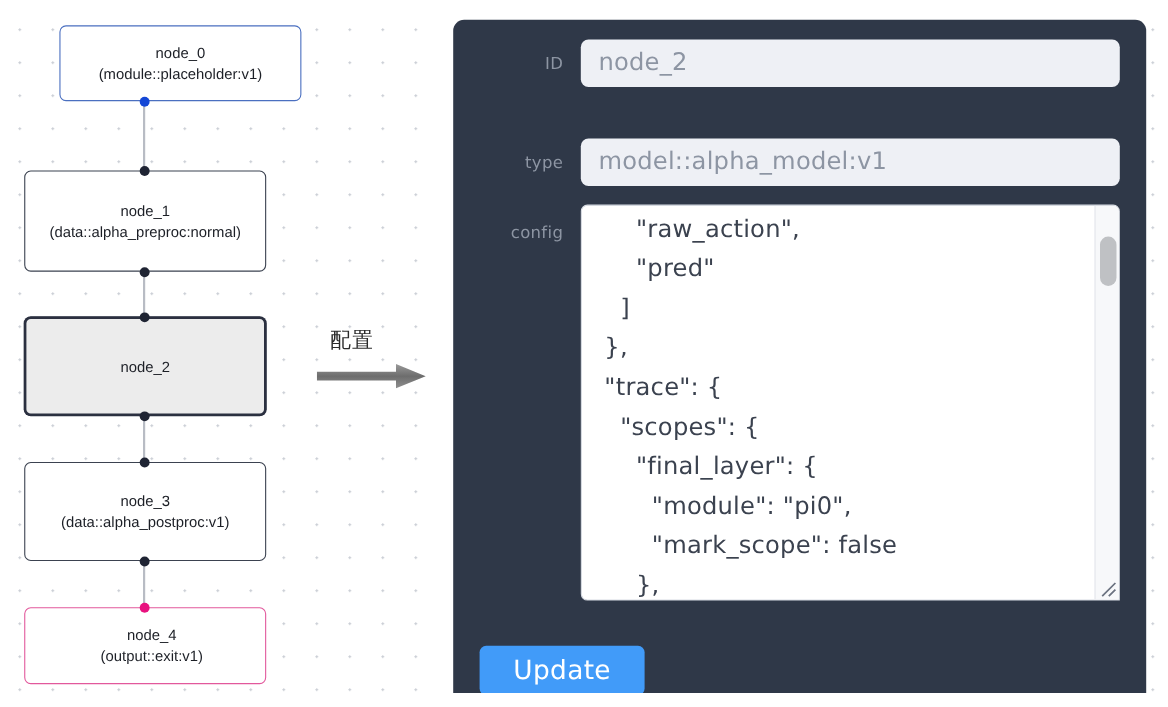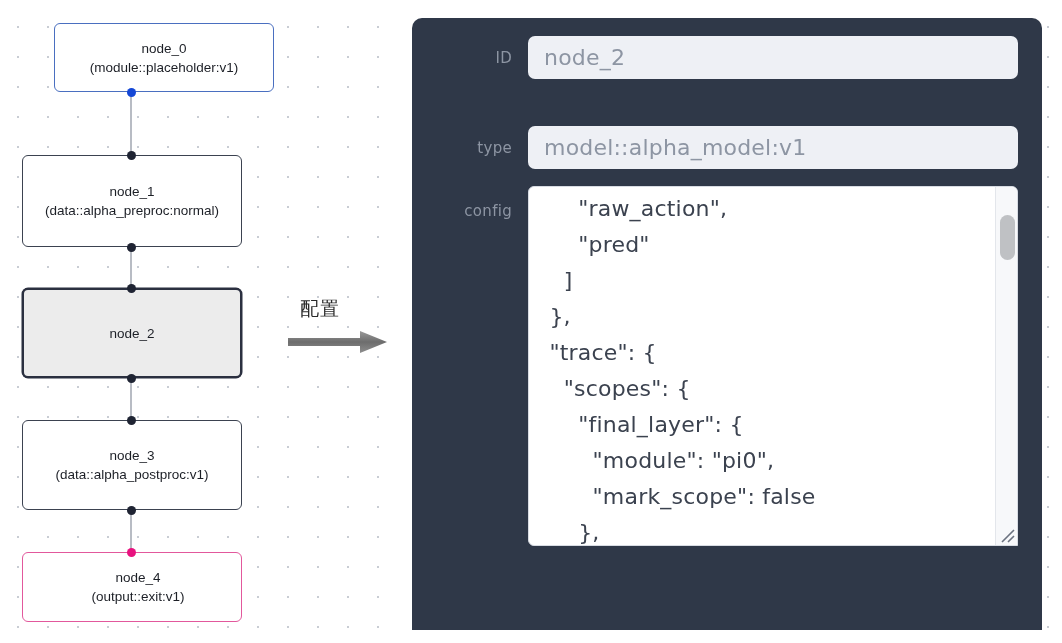--- a/index.html
+++ b/index.html
@@ -338,13 +338,14 @@
       "action_model": {</textarea>
       <div class="config-scrollbar">
         <div class="config-thumb"></div>
       </div>
       <svg class="resize-handle" viewBox="0 0 18 18">
         <path d="M16,4 L4,16 M16,10 L10,16" stroke="#6b7280" stroke-width="1.6" fill="none"></path>
       </svg>
     </div>
   </div>
 
+  <button id="update-button">Update</button>
 </div>
 
 </body></html>

